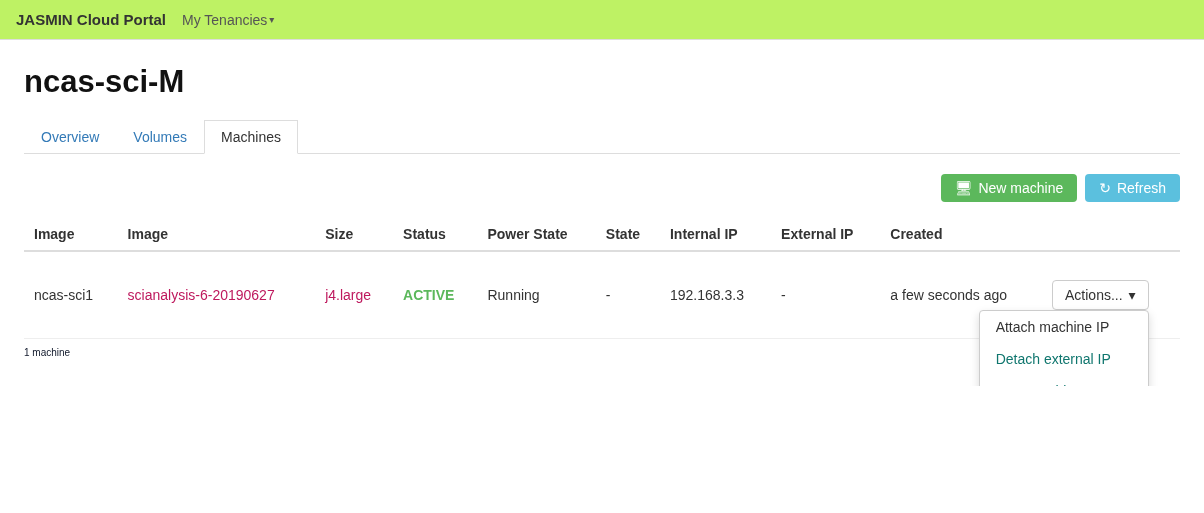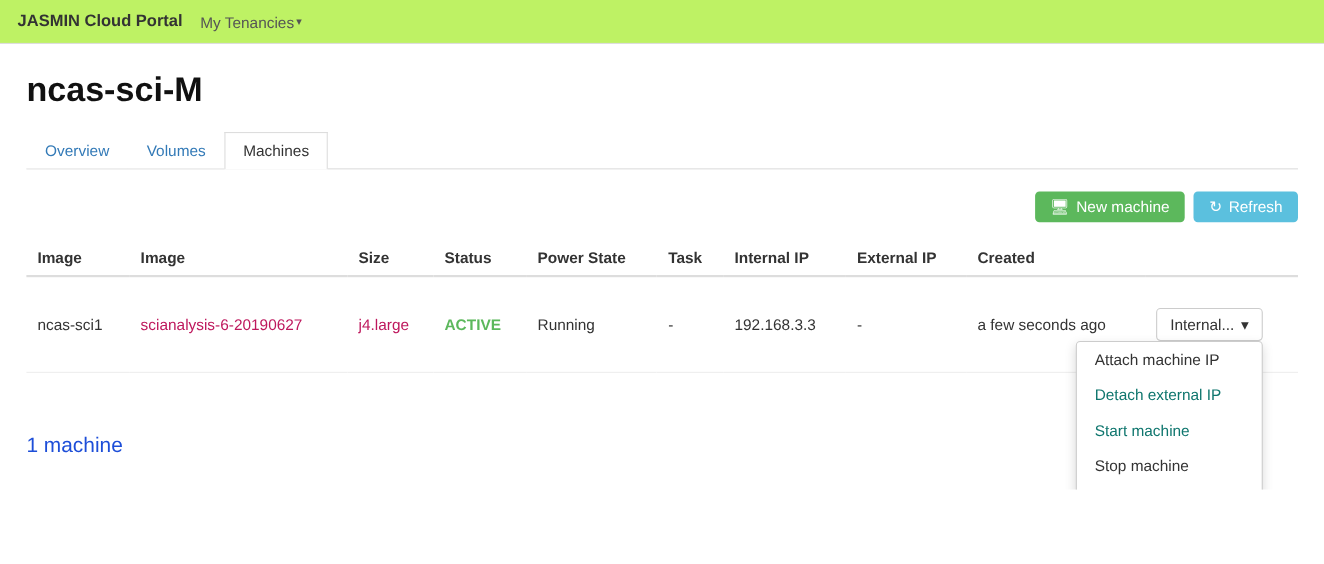--- a/index.html
+++ b/index.html
@@ -68,21 +68,21 @@
 
     
     .table-container { width: 100%; overflow: visible; }
     table { width: 100%; border-collapse: collapse; }
     thead tr { border-bottom: 2px solid #ddd; }
     th { padding: 8px 10px; text-align: left; font-weight: 700; color: #333; font-size: 14px; white-space: nowrap; }
     td { padding: 28px 10px; border-bottom: 1px solid #eee; font-size: 14px; vertical-align: middle; }
     .status-active { color: #5cb85c; font-weight: bold; }
     .link-blue { color: #be185d; text-decoration: none; }
 
-    .machine-count { color: #1d4ed8; font-size: 19px; padding: 8px 0; margin-top: 48px; }
+    .machine-count { color: #0f172a; font-size: 10px; padding: 8px 0; }
 
     
     .actions-dropdown { position: relative; display: inline-block; }
     .actions-btn {
       padding: 6px 12px;
       background: #fff;
       border: 1px solid #ccc;
       border-radius: 4px;
       cursor: pointer;
       font-size: 14px;
@@ -150,21 +150,21 @@
 
     <div class="table-container">
       <table>
         <thead>
           <tr>
             <th>Image</th>
             <th>Image</th>
             <th>Size</th>
             <th>Status</th>
             <th>Power State</th>
-            <th>Task</th>
+            <th>State</th>
             <th>Internal IP</th>
             <th>External IP</th>
             <th>Created</th>
             <th></th>
           </tr>
         </thead>
         <tbody>
           <tr>
             <td>ncas-sci1</td>
             <td>
@@ -177,21 +177,21 @@
               <span class="status-active">ACTIVE</span>
             </td>
             <td>Running</td>
             <td>-</td>
             <td>192.168.3.3</td>
             <td>-</td>
             <td>a few seconds ago</td>
             <td>
               <div class="actions-dropdown">
                 <button class="actions-btn">
-                  <span>Internal...</span>
+                  <span>Actions...</span>
                   <span>▾</span>
                 </button>
                 <div class="dropdown-menu">
                   <a class="dropdown-item">Attach machine IP</a>
                   <a class="dropdown-item disabled">Detach external IP</a>
                   <a class="dropdown-item disabled">Start machine</a>
                   <a class="dropdown-item">Stop machine</a>
                   <a class="dropdown-item">Restart machine</a>
                   <a class="dropdown-item danger">Delete machine</a>
                 </div>

